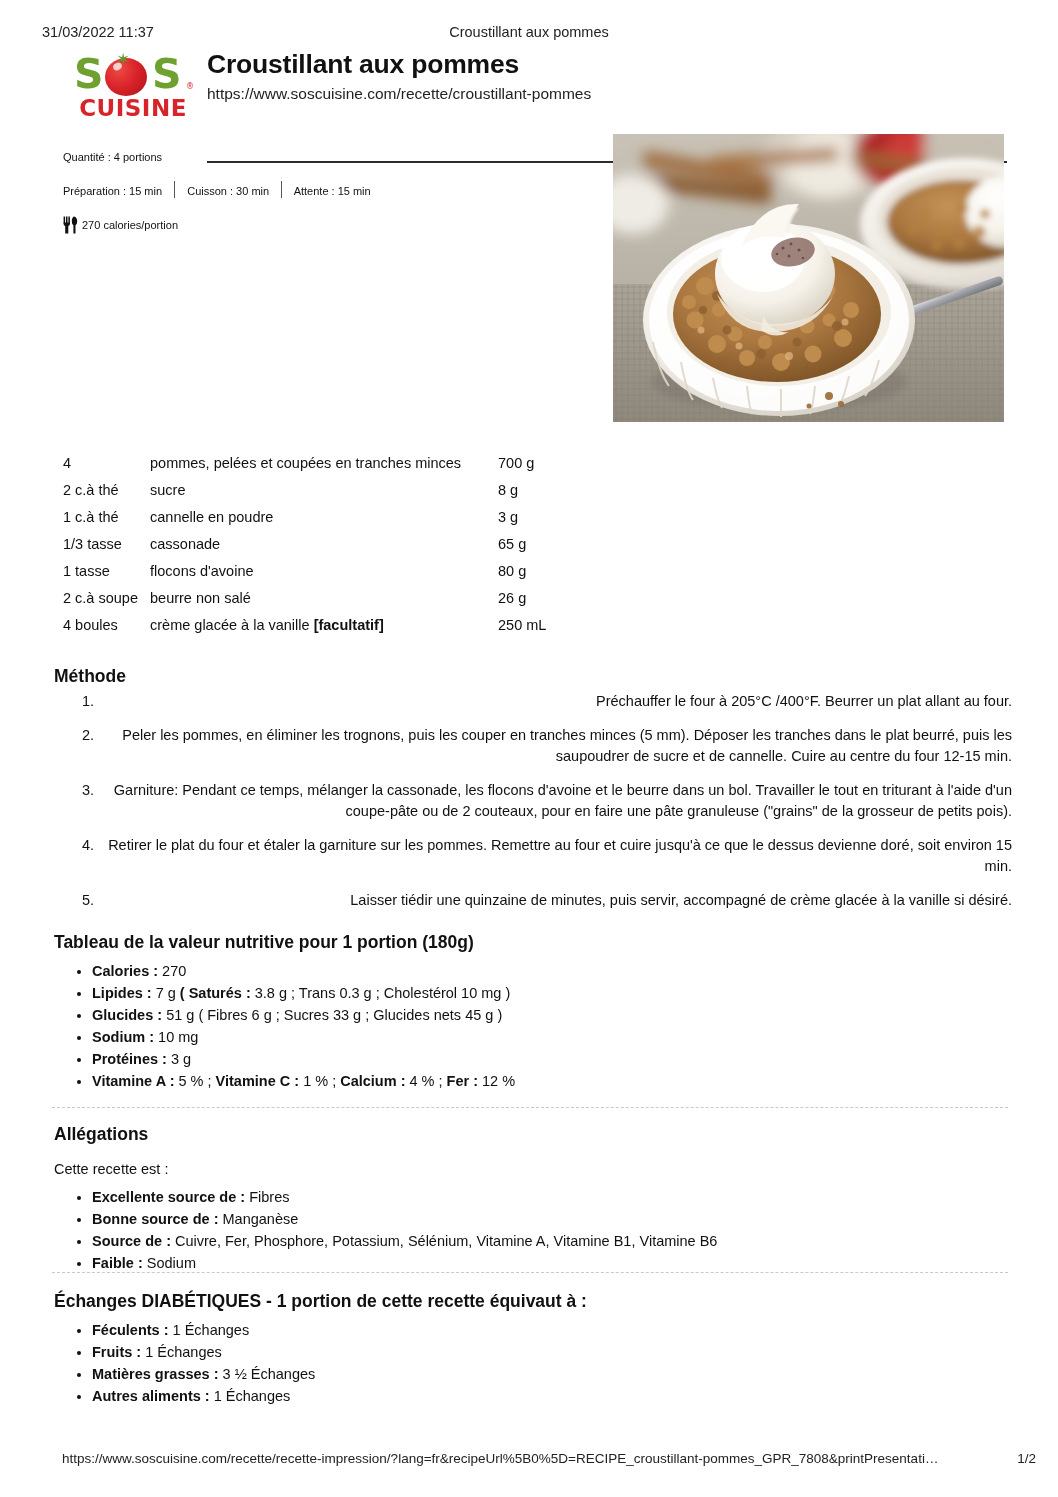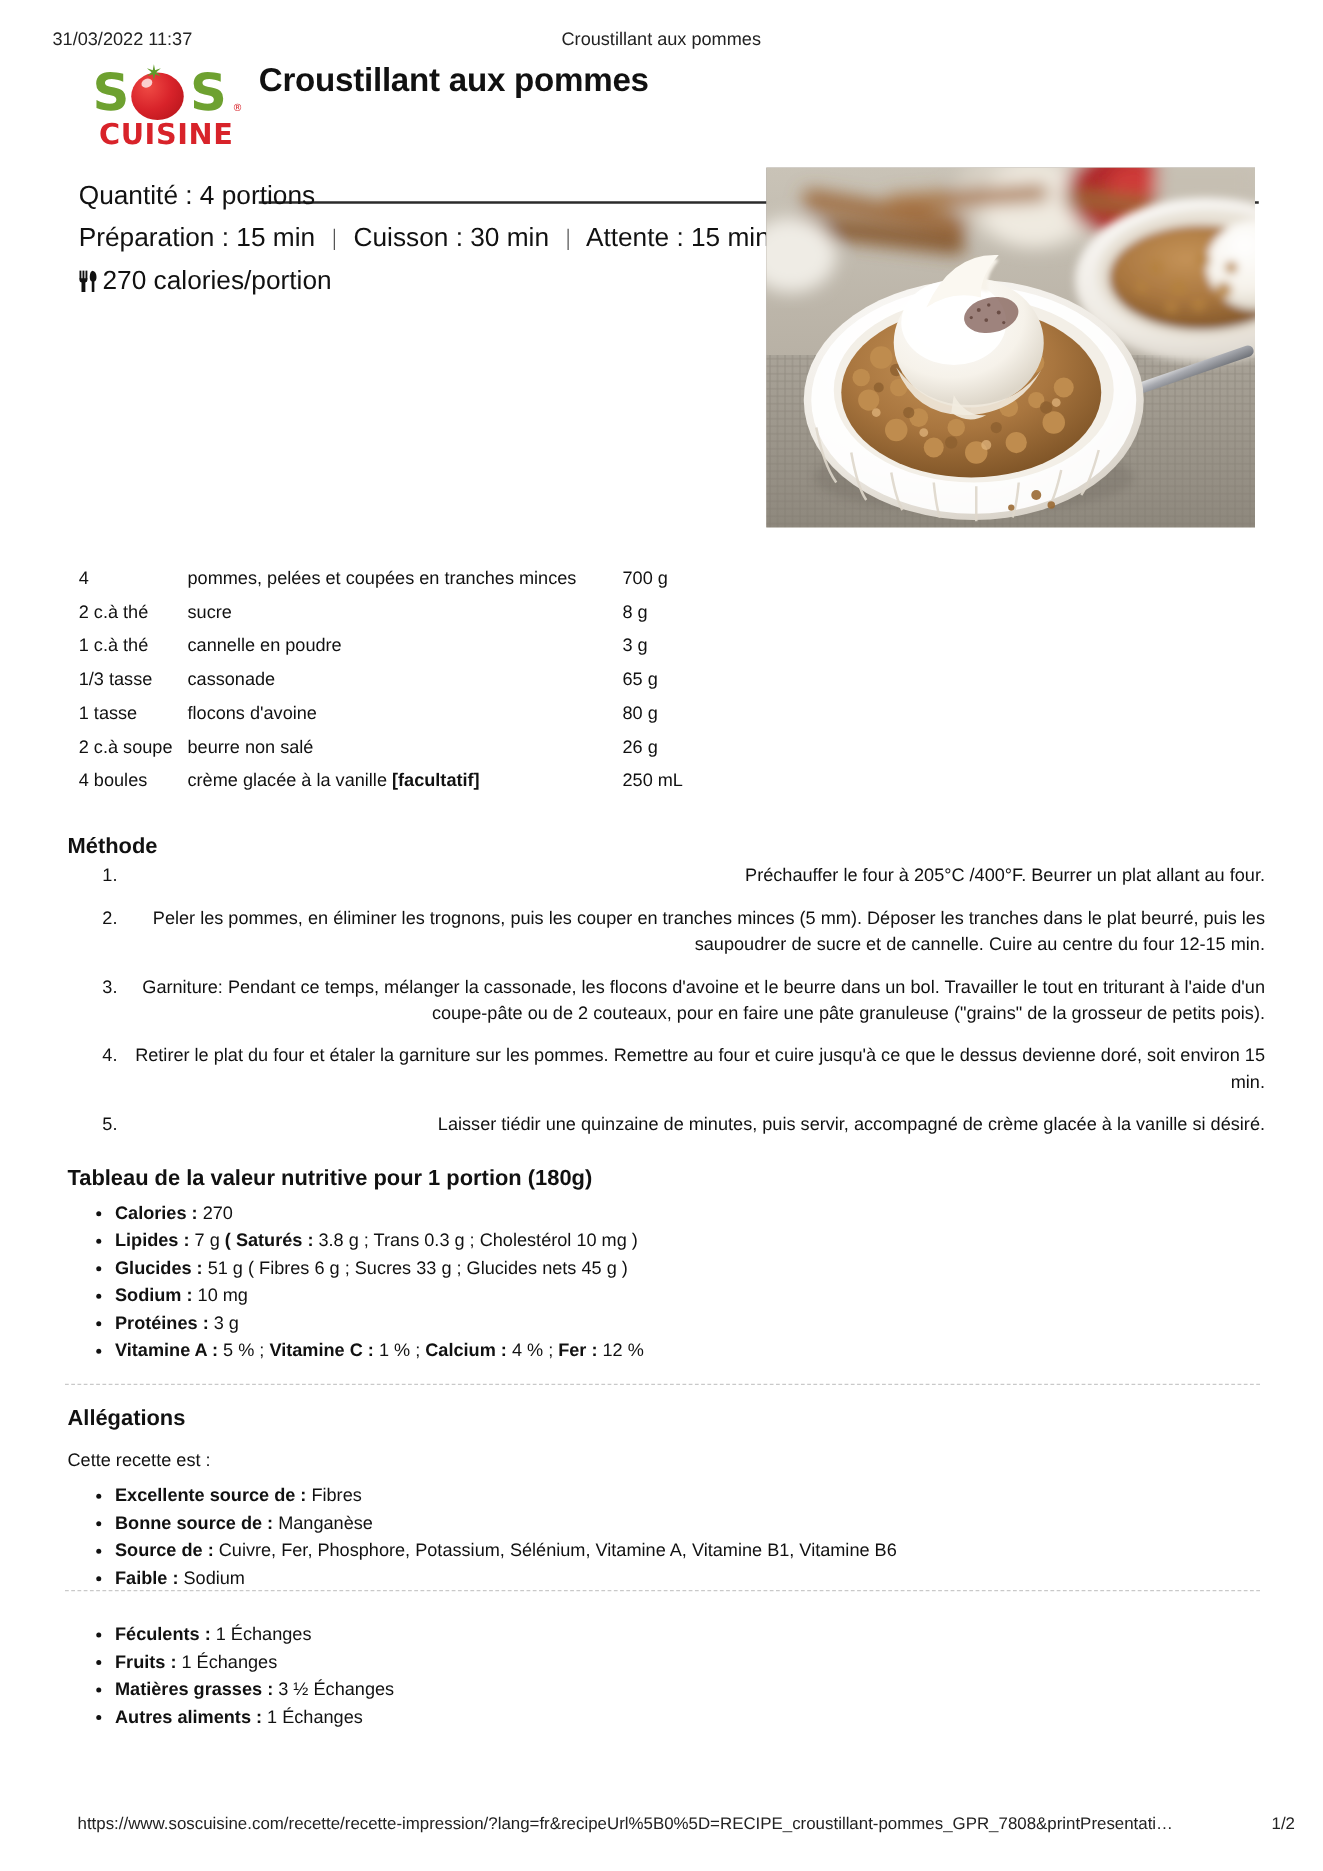--- a/index.html
+++ b/index.html
@@ -181,21 +181,21 @@
     height: 0;
     border-top: 2px solid #2b2b2b;
   }
 
   
   .meta {
     position: absolute;
     left: 63px;
     top: 146px;
     width: 520px;
-    font-size: 21px;
+    font-size: 11px;
     line-height: 22px;
     color: #111;
   }
   .meta-line { margin-bottom: 12px; white-space: nowrap; }
   .meta-line:last-child { margin-bottom: 16px; }
   .meta-sep {
     display: inline-block;
     width: 1px;
     height: 17px;
     background: #555;
@@ -340,20 +340,21 @@
       <span class="tomato-shine"></span>
       <span class="tomato-leaf">✶</span>
       <span class="logo-s right">S</span>
       <span class="logo-reg">®</span>
     </div>
     <div class="logo-cuisine">CUISINE</div>
   </div>
 
   <div class="mast-text">
     <h1 class="recipe-title">Croustillant aux pommes</h1>
+    <div class="recipe-url">https://www.soscuisine.com/recette/croustillant-pommes</div>
   </div>
 
   <div class="mast-rule"></div>
 </div>
 
 <div class="meta">
   <div class="meta-line">Quantité : 4 portions</div>
   <div class="meta-line">
     <span>Préparation : 15 min</span>
     <span class="meta-sep"></span>
@@ -648,20 +649,21 @@
     </li>
     <li>
       <span class="lbl">Faible : </span><span> Sodium</span>
     </li>
   </ul>
 </div>
 
 <div class="divider d2"></div>
 
 <div class="exchanges">
+  <h2 class="section-h">Échanges DIABÉTIQUES - 1 portion de cette recette équivaut à :</h2>
   <ul class="bullets">
     <li>
       <span class="lbl">Féculents : </span><span> 1 Échanges</span>
     </li>
     <li>
       <span class="lbl">Fruits : </span><span> 1 Échanges</span>
     </li>
     <li>
       <span class="lbl">Matières grasses : </span><span> 3 ½ Échanges</span>
     </li>

